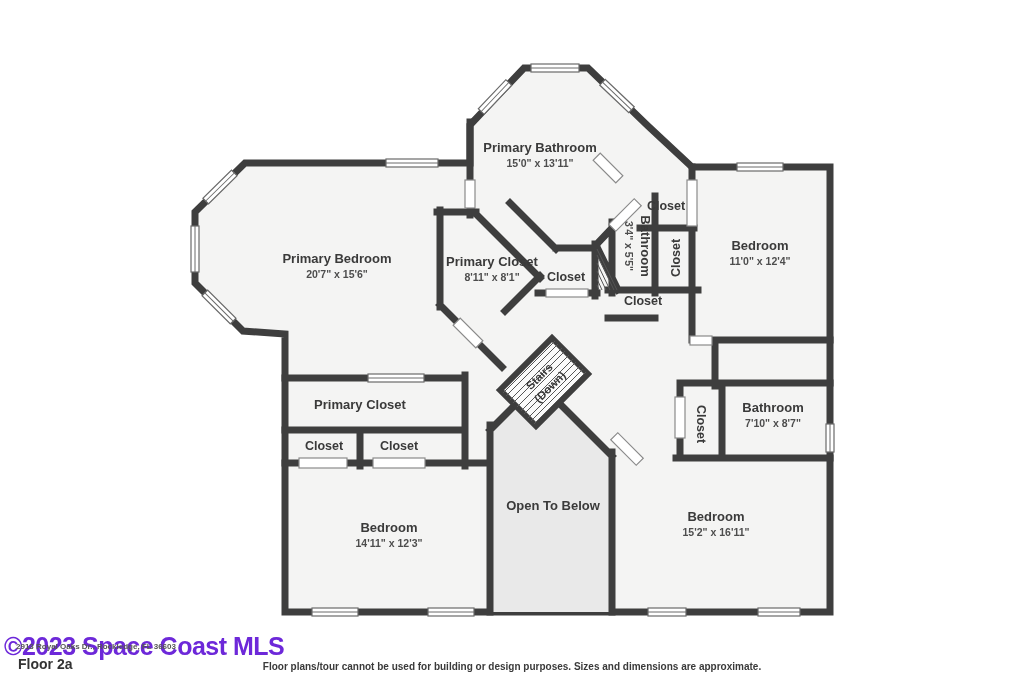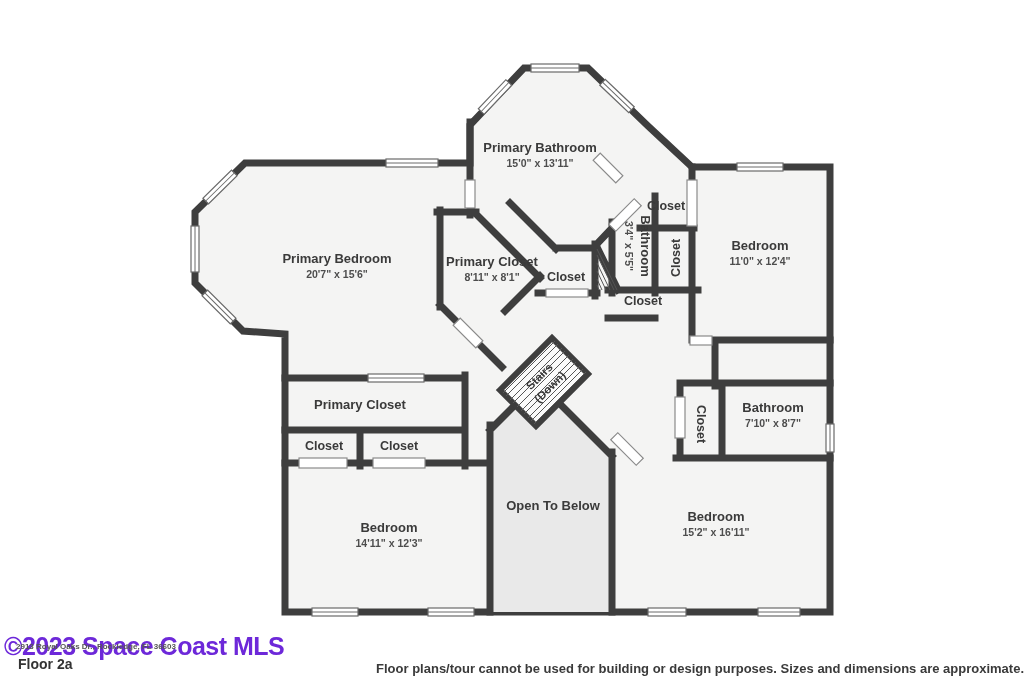--- a/index.html
+++ b/index.html
@@ -17,22 +17,22 @@
   .win{fill:#ffffff;stroke:#6a6a6a;stroke-width:1.2;}
   .winline{stroke:#6a6a6a;stroke-width:1;}
   .door{fill:#ffffff;stroke:#8a8a8a;stroke-width:1.2;}
   .hatch{stroke:#555;stroke-width:1;}
   .footer-watermark{position:absolute;left:4px;top:632px;font-size:25px;letter-spacing:-0.5px;
       color:#6d28d9;font-family:"Liberation Sans", sans-serif;font-weight:bold;}
   .footer-address{position:absolute;left:16px;top:642px;font-size:8px;font-weight:bold;color:#555;
       font-family:"Liberation Sans", sans-serif;}
   .footer-floor{position:absolute;left:18px;top:656px;font-size:14px;font-weight:bold;color:#333;
       font-family:"Liberation Sans", sans-serif;}
-  .footer-disclaimer{position:absolute;left:0;top:661px;width:1024px;text-align:right;
-      font-size:13px;font-weight:bold;color:#3a3a3a;font-family:"Liberation Sans", sans-serif;}
+  .footer-disclaimer{position:absolute;left:0;top:661px;width:1024px;text-align:center;
+      font-size:10px;font-weight:bold;color:#3a3a3a;font-family:"Liberation Sans", sans-serif;}
 </style>
 </head>
 <body>
 
 <div id="stage">
 <svg width="1024" height="683" viewBox="0 0 1024 683">
 
   <path d="M195,212 L245,163 L470,163 L470,125 L524,68 L588,68 L648,126 L692,167 L830,167 L830,612 L285,612 L285,334 L243,331 L195,283 Z" fill="#f4f4f3" stroke="#3e3e3e" stroke-width="7" stroke-linejoin="miter"></path>
 
   <polygon points="492,432 539,385 610,457 610,612 492,612" fill="#e9e9e9"></polygon>

